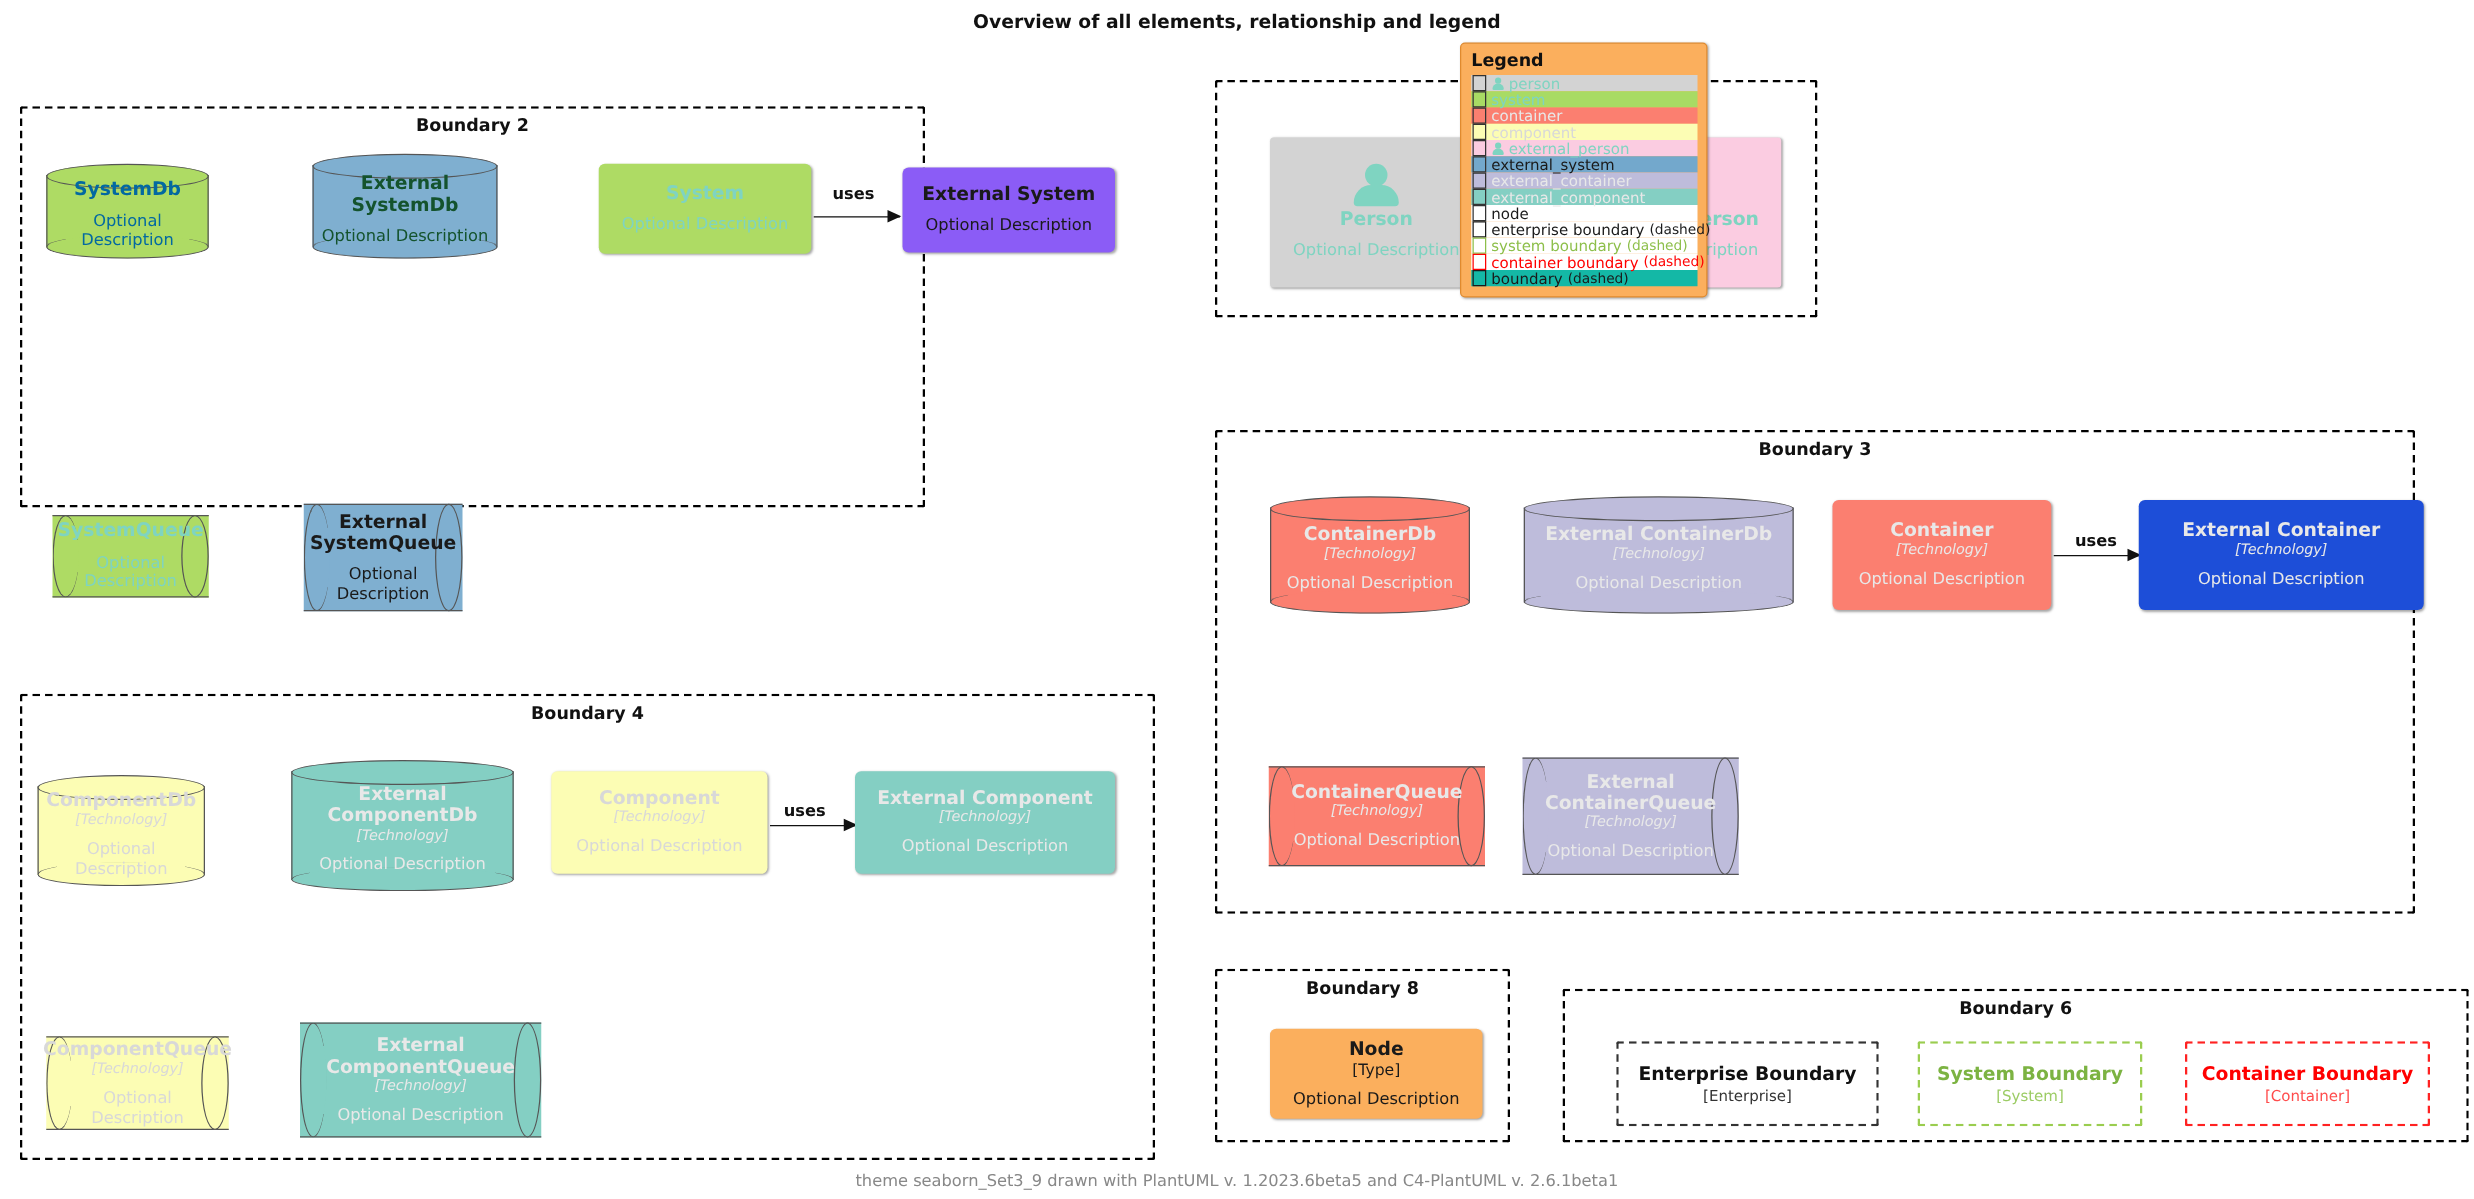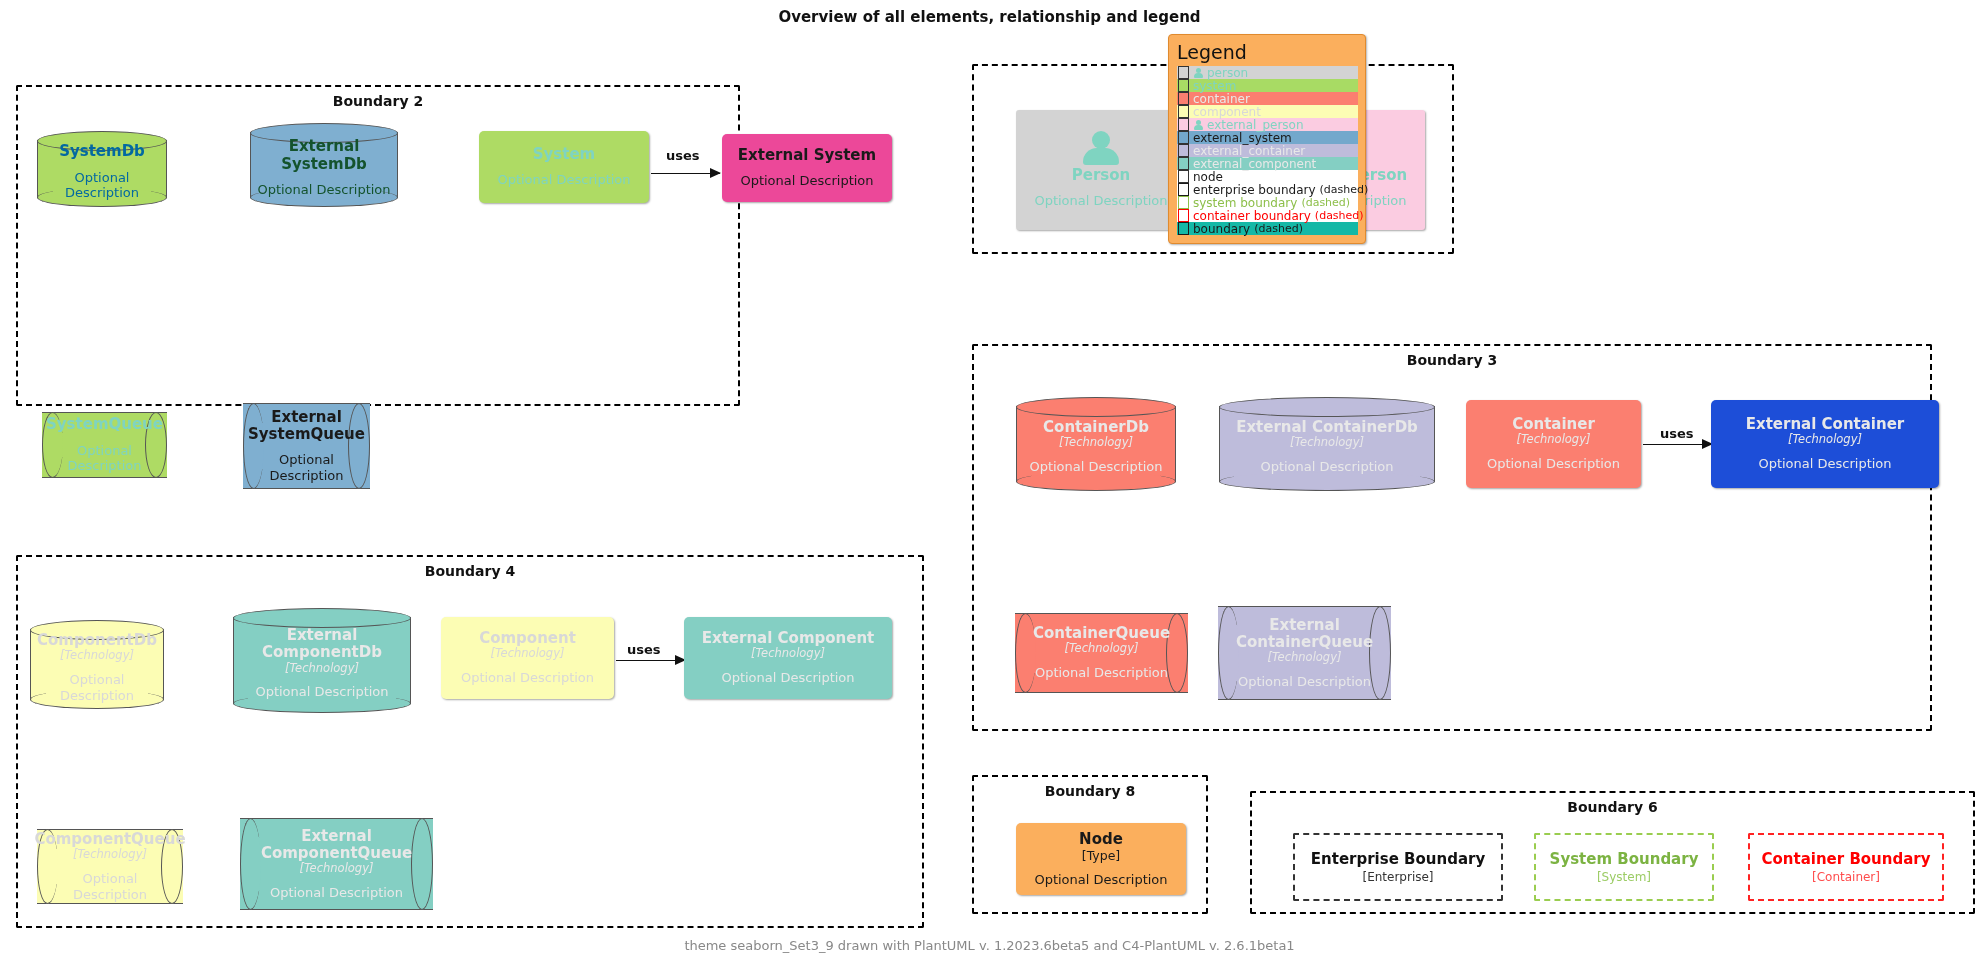--- a/index.html
+++ b/index.html
@@ -66,21 +66,21 @@
   .rel:after{content:"";position:absolute;right:-1px;top:-5px;
      border-left:11px solid #111;border-top:5px solid transparent;
      border-bottom:5px solid transparent;}
   .rel-label{position:absolute;font-size:13px;font-weight:bold;color:#111;
      white-space:nowrap;}
 
   
   #legend{top:34px;left:1168px;width:198px;
      background:#FBAF5D;border:1px solid #E08A2E;border-radius:4px;
      padding:6px 7px 8px 8px;box-shadow:1px 1px 2px rgba(0,0,0,.3);}
-  #legend-title{font-size:19px;font-weight:normal;color:#111;margin-bottom:3px;}
+  #legend-title{font-size:14px;font-weight:bold;color:#111;margin-bottom:3px;}
   .lg-row{display:flex;align-items:center;height:13px;margin-bottom:0;
      font-size:12px;white-space:nowrap;padding-left:1px;}
   .lg-sq{width:9px;height:11px;border:1px solid #333;margin-right:4px;
      flex:0 0 auto;background:transparent;}
   .lg-ico{width:11px;height:10px;position:relative;margin-right:3px;flex:0 0 auto;}
   .lg-ico .h{position:absolute;left:3px;top:0;width:5px;height:5px;
      border-radius:50%;background:currentColor;}
   .lg-ico .b{position:absolute;left:1px;bottom:0;width:9px;height:5px;
      border-radius:4px 4px 1px 1px;background:currentColor;}
   .lg-dash{font-size:11px;color:#333;margin-left:4px;}
@@ -115,21 +115,21 @@
 </div>
 
 <div class="abs node-box" style="left:479px;top:131px;width:170px;height:72px;background:#AEDB64;color:#7FD4C1;">
   <div class="n-name">System</div>
   <div class="n-desc">Optional Description</div>
 </div>
 
 <div class="rel-label" style="left:666px;top:148px;">uses</div>
 <div class="rel" style="left:651px;top:173px;width:69px;"></div>
 
-<div class="abs node-box" style="left:722px;top:134px;width:170px;height:68px;background:#ec4899;color:#1A1A1A;">
+<div class="abs node-box" style="left:722px;top:134px;width:170px;height:68px;background:#8b5cf6;color:#1A1A1A;">
   <div class="n-name">External System</div>
   <div class="n-desc">Optional Description</div>
 </div>
 
 <div class="que" style="left:42px;top:412px;width:125px;height:66px;">
   <div class="body" style="background:#AEDB64;"></div>
   <div class="lft" style="background:#AEDB64;"></div>
   <div class="rgt" style="background:#AEDB64;"></div>
   <div class="txt" style="color:#7FD4C1;">
     <div class="n-name">SystemQueue</div>

